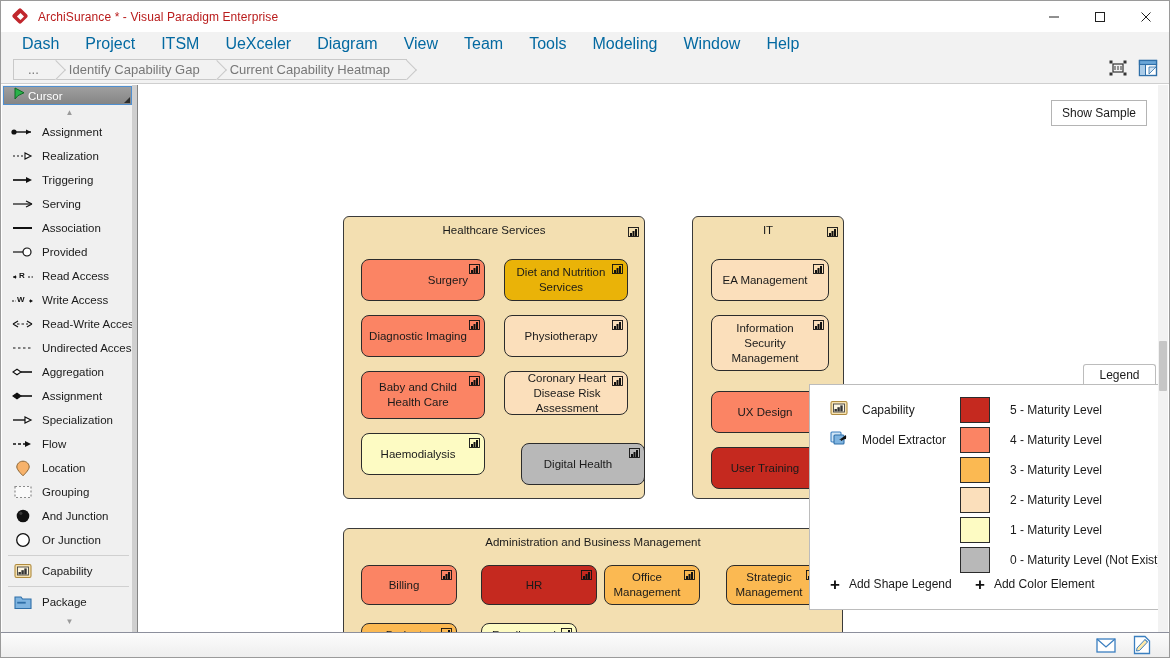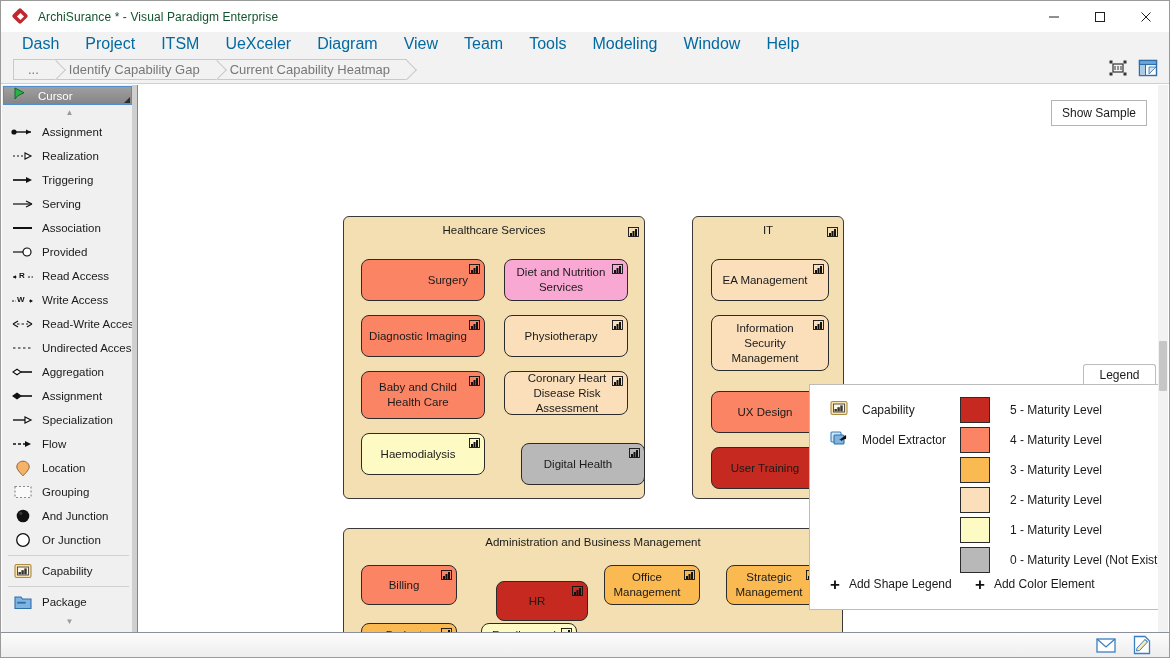--- a/index.html
+++ b/index.html
@@ -31,21 +31,21 @@
   #app-icon .dia {
     position: absolute; left: 1px; top: 1px; width: 12px; height: 12px;
     background: #c1272d; transform: rotate(45deg);
     border-radius: 2px;
   }
   #app-icon .dia2 {
     position: absolute; left: 5px; top: 5px; width: 5px; height: 5px;
     background: #ffffff; transform: rotate(45deg);
   }
   #title-text {
-    font-size: 12px; color: #14532d; letter-spacing: .1px;
+    font-size: 12px; color: #b91c1c; letter-spacing: .1px;
   }
   .winbtns { position: absolute; right: 0; top: 0; height: 31px; display: flex; }
   .winbtn {
     width: 46px; height: 31px; display: flex; align-items: center; justify-content: center;
     color: #202020;
   }
   .winbtn svg { display: block; }
 
   
   #menubar {
@@ -102,21 +102,21 @@
     background: #cfcfcf;
   }
   .pal-sel {
     position: relative;
     height: 19px; margin: 1px 5px 0 1px;
     background: linear-gradient(to bottom, #9f9f9f 0%, #858585 100%);
     border: 1px solid #4f8fd0;
     display: flex; align-items: center;
     padding-left: 8px;
   }
-  .pal-sel .lbl { font-size: 11.5px; color: #ffffff; margin-left: 12px; }
+  .pal-sel .lbl { font-size: 11.5px; color: #ffffff; margin-left: 2px; }
   .pal-sel .corner {
     position: absolute; right: 1px; bottom: 1px;
     width: 0; height: 0;
     border-left: 6px solid transparent; border-bottom: 6px solid #2e2e2e;
   }
   .pal-updown {
     height: 15px; display: flex; align-items: center; justify-content: center;
     color: #9a9a9a; font-size: 8px;
   }
   .pal-row {
@@ -566,21 +566,21 @@
             </div>
             <div class="cap-box" style="left: 17px; top: 216px; width: 124px; height: 42px; background: rgb(253, 251, 195);">
               <span>Haemodialysis</span>
               <span class="cap-ico"><svg width="11" height="10" viewBox="0 0 11 10">
                   <rect x="0.5" y="0.5" width="10" height="9" fill="none" stroke="#111" stroke-width="0.9"></rect>
                   <rect x="2" y="6" width="2" height="3" fill="#111"></rect>
                   <rect x="4.5" y="4" width="2" height="5" fill="#111"></rect>
                   <rect x="7" y="2" width="2" height="7" fill="#111"></rect>
                 </svg></span>
             </div>
-            <div class="cap-box" style="left: 160px; top: 42px; width: 124px; height: 42px; background: #f9a8d4;">
+            <div class="cap-box" style="left: 160px; top: 42px; width: 124px; height: 42px; background: #eab308;">
               <span>Diet and Nutrition Services</span>
               <span class="cap-ico"><svg width="11" height="10" viewBox="0 0 11 10">
                   <rect x="0.5" y="0.5" width="10" height="9" fill="none" stroke="#111" stroke-width="0.9"></rect>
                   <rect x="2" y="6" width="2" height="3" fill="#111"></rect>
                   <rect x="4.5" y="4" width="2" height="5" fill="#111"></rect>
                   <rect x="7" y="2" width="2" height="7" fill="#111"></rect>
                 </svg></span>
             </div>
             <div class="cap-box" style="left: 160px; top: 98px; width: 124px; height: 42px; background: rgb(251, 223, 187);">
               <span>Physiotherapy</span>
@@ -665,21 +665,21 @@
               </svg></div>
             <div class="cap-box" style="left: 17px; top: 36px; width: 96px; height: 40px; background: rgb(251, 132, 100);">
               <span>Billing</span>
               <span class="cap-ico"><svg width="11" height="10" viewBox="0 0 11 10">
                   <rect x="0.5" y="0.5" width="10" height="9" fill="none" stroke="#111" stroke-width="0.9"></rect>
                   <rect x="2" y="6" width="2" height="3" fill="#111"></rect>
                   <rect x="4.5" y="4" width="2" height="5" fill="#111"></rect>
                   <rect x="7" y="2" width="2" height="7" fill="#111"></rect>
                 </svg></span>
             </div>
-            <div class="cap-box" style="left: 152px; top: 36px; width: 92px; height: 40px; background: rgb(197, 41, 31); margin-top: 16px;">
+            <div class="cap-box" style="left: 137px; top: 36px; width: 116px; height: 40px; background: rgb(197, 41, 31);">
               <span>HR</span>
               <span class="cap-ico"><svg width="11" height="10" viewBox="0 0 11 10">
                   <rect x="0.5" y="0.5" width="10" height="9" fill="none" stroke="#111" stroke-width="0.9"></rect>
                   <rect x="2" y="6" width="2" height="3" fill="#111"></rect>
                   <rect x="4.5" y="4" width="2" height="5" fill="#111"></rect>
                   <rect x="7" y="2" width="2" height="7" fill="#111"></rect>
                 </svg></span>
             </div>
             <div class="cap-box" style="left: 260px; top: 36px; width: 96px; height: 40px; background: rgb(251, 185, 82);">
               <span>Office Management</span>

